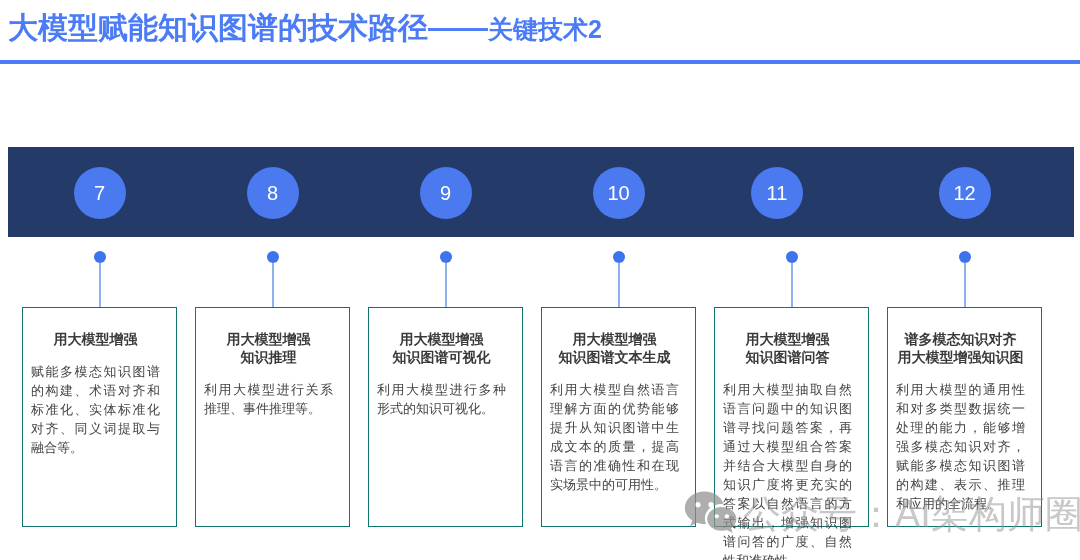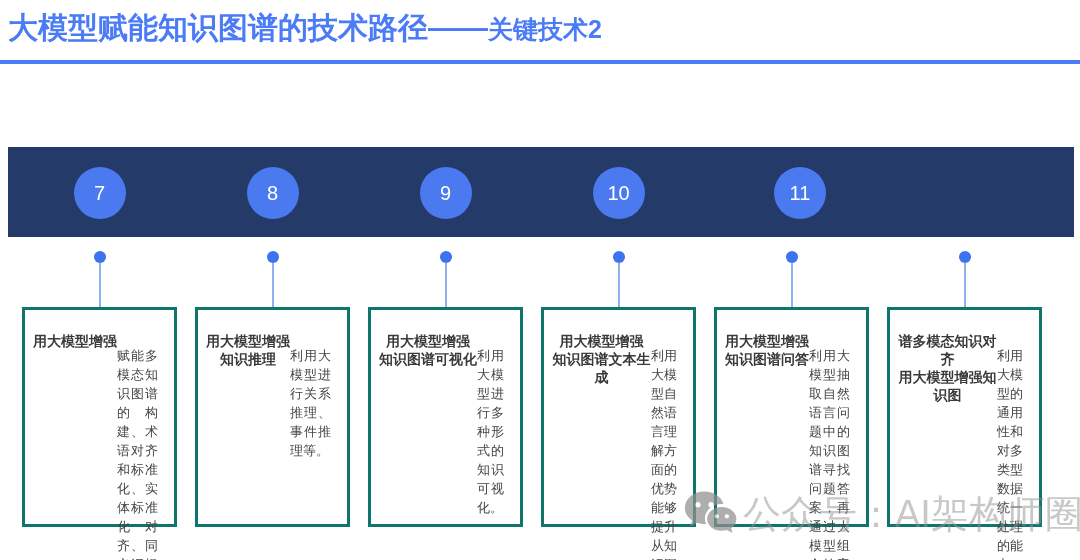--- a/index.html
+++ b/index.html
@@ -36,22 +36,22 @@
     position:absolute; top:251px; width:12px; height:12px;
     border-radius:50%; background:#3d74ee;
   }
   .step-vline {
     position:absolute; top:263px; width:2px; height:44px;
     background:#8fb2ee;
   }
   
   .card {
     position:absolute; top:307px; width:155px; height:220px;
-    background:#ffffff; border:3px solid #0f766e;
-    display:flex; 
+    background:#ffffff; border:1px solid #0f766e;
+    display:flex; flex-direction:column;
     padding:22px 16px 6px 8px;
   }
   .card-title {
     text-align:center; font-weight:bold; font-size:14px;
     line-height:18px; color:#3a3a3a;
   }
   .card-title span { display:block; }
   .card-body-wrap {
     flex:1; display:flex; flex-direction:column; 
     padding-top:14px;
@@ -88,22 +88,25 @@
     </div>
   <div class="step-circle" style="left:246.5px">
       <span>8</span>
     </div>
   <div class="step-circle" style="left:419.5px">
       <span>9</span>
     </div>
   <div class="step-circle" style="left:592.5px">
       <span>10</span>
     </div>
-  <div class="step-circle" style="left:774px">
+  <div class="step-circle" style="left:751px">
       <span>11</span>
+    </div>
+  <div class="step-circle" style="left:938.5px">
+      <span>12</span>
     </div>
 
   <div class="step-dot" style="left:93.5px"></div>
   <div class="step-dot" style="left:266.5px"></div>
   <div class="step-dot" style="left:439.5px"></div>
   <div class="step-dot" style="left:612.5px"></div>
   <div class="step-dot" style="left:785.5px"></div>
   <div class="step-dot" style="left:958.5px"></div>
 
   <div class="step-vline" style="left:98.5px"></div>

